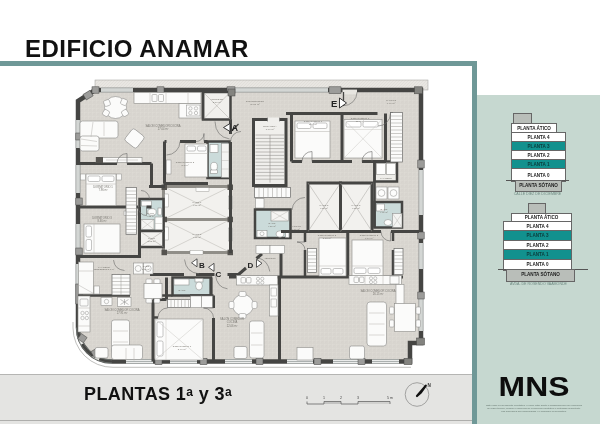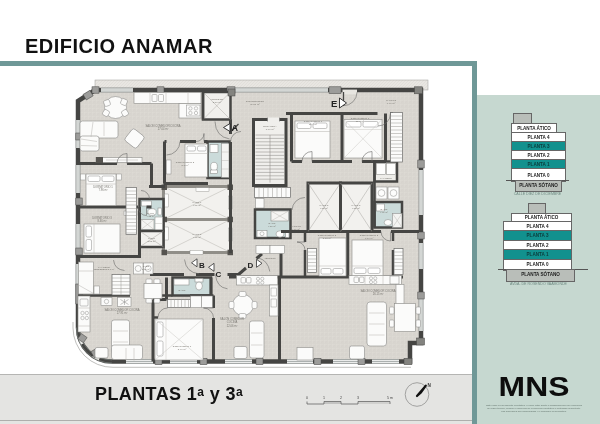--- a/index.html
+++ b/index.html
@@ -2,33 +2,33 @@
 <html><head>
 <meta charset="utf-8">
 <style>
   html,body{margin:0;padding:0;}
   body{width:600px;height:424px;position:relative;font-family:"Liberation Sans",sans-serif;background:#ffffff;overflow:hidden;}
   .abs{position:absolute;}
 </style>
 </head>
 <body>
 
-<div class="abs" style="left:25px;top:35px;font-size:20px;font-weight:bold;letter-spacing:0.5px;color:#111;">EDIFICIO ANAMAR</div>
+<div class="abs" style="left:25px;top:35px;font-size:24px;font-weight:bold;letter-spacing:0.5px;color:#111;">EDIFICIO ANAMAR</div>
 
 <div class="abs" style="left:0;top:61px;width:477px;height:5px;background:#6f9897;"></div>
 
 <div class="abs" style="left:472px;top:61px;width:5px;height:363px;background:#6f9897;"></div>
 
 <div class="abs" style="left:477px;top:95px;width:123px;height:329px;background:#c6d8d0;"></div>
 
 <div class="abs" style="left:0;top:374px;width:472px;height:50px;background:#e4e4e2;border-top:1px solid #b5b5b3;"></div>
 
 <div class="abs" style="left:0;top:420px;width:472px;height:1px;background:#aeaeac;"></div>
 
-<div class="abs" style="left:95px;top:384px;font-size:18px;font-weight:bold;color:#111;letter-spacing:0.4px;">PLANTAS 1<span style="font-size:12px;vertical-align:4px;">a</span> y 3<span style="font-size:12px;vertical-align:4px;">a</span></div>
+<div class="abs" style="left:84px;top:384px;font-size:18px;font-weight:bold;color:#111;letter-spacing:0.4px;">PLANTAS 1<span style="font-size:12px;vertical-align:4px;">a</span> y 3<span style="font-size:12px;vertical-align:4px;">a</span></div>
 
 <svg class="abs" style="left:300px;top:392px;" width="100" height="16" viewBox="0 0 100 16">
   <g stroke="#555" stroke-width="0.7" fill="none">
     <path d="M7,12 L7,9.5 M7,12 H24 L24,9.5 H41 L41,12 H58 L58,9.5 H90 L90,12"></path>
     <rect x="24" y="10" width="17" height="2" fill="#888" stroke="none" opacity="0.35"></rect>
     <rect x="58" y="10" width="32" height="2" fill="#888" stroke="none" opacity="0.2"></rect>
   </g>
   <g fill="#444" font-size="3.6" font-family="Liberation Sans,sans-serif" text-anchor="middle">
     <text x="7" y="6.5">0</text>
       <text x="24" y="6.5">1</text>

